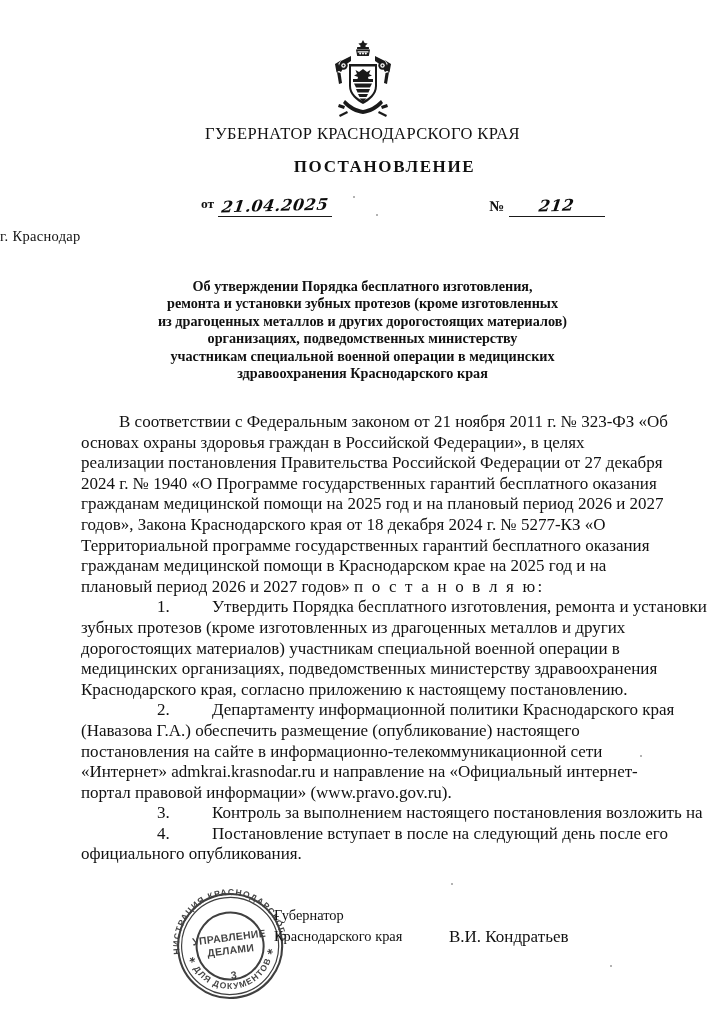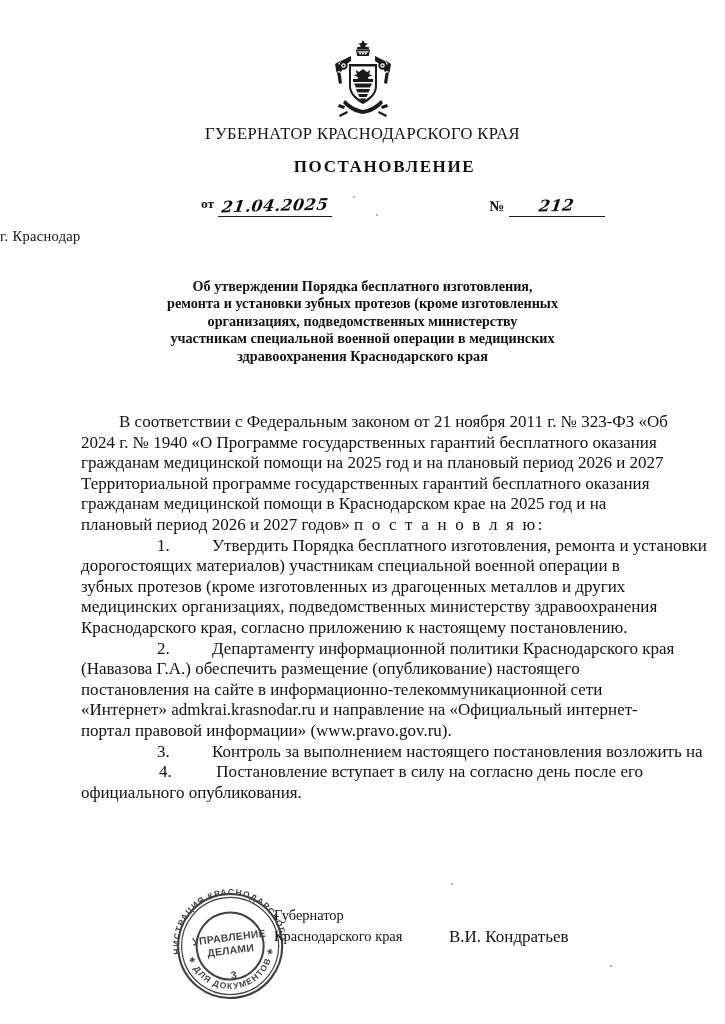--- a/index.html
+++ b/index.html
@@ -280,50 +280,58 @@
         <span class="handwriting">212</span>
       </span>
     </div>
   </div>
 
   <div class="city">г. Краснодар</div>
 
   <div class="subject">
     <span class="ln">Об утверждении Порядка бесплатного изготовления,</span>
     <span class="ln">ремонта и установки зубных протезов (кроме изготовленных</span>
+    <span class="ln">из драгоценных металлов и других дорогостоящих материалов)</span>
     <span class="ln">организациях, подведомственных министерству</span>
     <span class="ln">участникам специальной военной операции в медицинских</span>
     <span class="ln">здравоохранения Краснодарского края</span>
   </div>
 
   <div class="body">
 
     <p class="para">
       <span class="ln ind">В соответствии с Федеральным законом от 21 ноября 2011 г. № 323-ФЗ «Об</span>
+      <span class="ln just">
+          <span>основах охраны здоровья граждан в Российской Федерации», в целях</span>
+        </span>
+      <span class="ln">реализации постановления Правительства Российской Федерации от 27 декабря</span>
       <span class="ln">2024 г. № 1940 «О Программе государственных гарантий бесплатного оказания</span>
       <span class="ln">гражданам медицинской помощи на 2025 год и на плановый период 2026 и 2027</span>
+      <span class="ln just">
+          <span>годов», Закона Краснодарского края от 18 декабря 2024 г. № 5277-КЗ «О</span>
+        </span>
       <span class="ln just">
           <span>Территориальной программе государственных гарантий бесплатного оказания</span>
         </span>
       <span class="ln just">
           <span>гражданам медицинской помощи в Краснодарском крае на 2025 год и на</span>
         </span>
       <span class="ln"><span>плановый период 2026 и 2027 годов»</span> <span class="spaced">п о с т а н о в л я ю:</span></span>
     </p>
 
     <p class="para">
       <span class="ln just ind">
           <span>1.&nbsp;</span>
           <span>Утвердить Порядка бесплатного изготовления, ремонта и установки</span>
         </span>
       <span class="ln just">
+          <span>зубных протезов (кроме изготовленных из драгоценных металлов и других</span>
+        </span>
+      <span class="ln just">
           <span>дорогостоящих материалов) участникам специальной военной операции в</span>
-        </span>
-      <span class="ln just">
-          <span>зубных протезов (кроме изготовленных из драгоценных металлов и других</span>
         </span>
       <span class="ln">медицинских организациях, подведомственных министерству здравоохранения</span>
       <span class="ln">Краснодарского края, согласно приложению к настоящему постановлению.</span>
     </p>
 
     <p class="para">
       <span class="ln just ind">
           <span>2.&nbsp;</span>
           <span>Департаменту информационной политики Краснодарского края</span>
         </span>
@@ -342,21 +350,21 @@
     <p class="para">
       <span class="ln just ind">
           <span>3.&nbsp;</span>
           <span>Контроль за выполнением настоящего постановления возложить на</span>
         </span>
     </p>
 
     <p class="para">
       <span class="ln just ind">
           <span>4.&nbsp;</span>
-          <span>Постановление вступает в силу на согласно день после его</span>
+          <span>Постановление вступает в после на следующий день после его</span>
         </span>
       <span class="ln">официального опубликования.</span>
     </p>
 
   </div>
 
   <div class="sign-block">
     <div class="sign-title">
       <div>Губернатор</div>
       <div>Краснодарского края</div>

